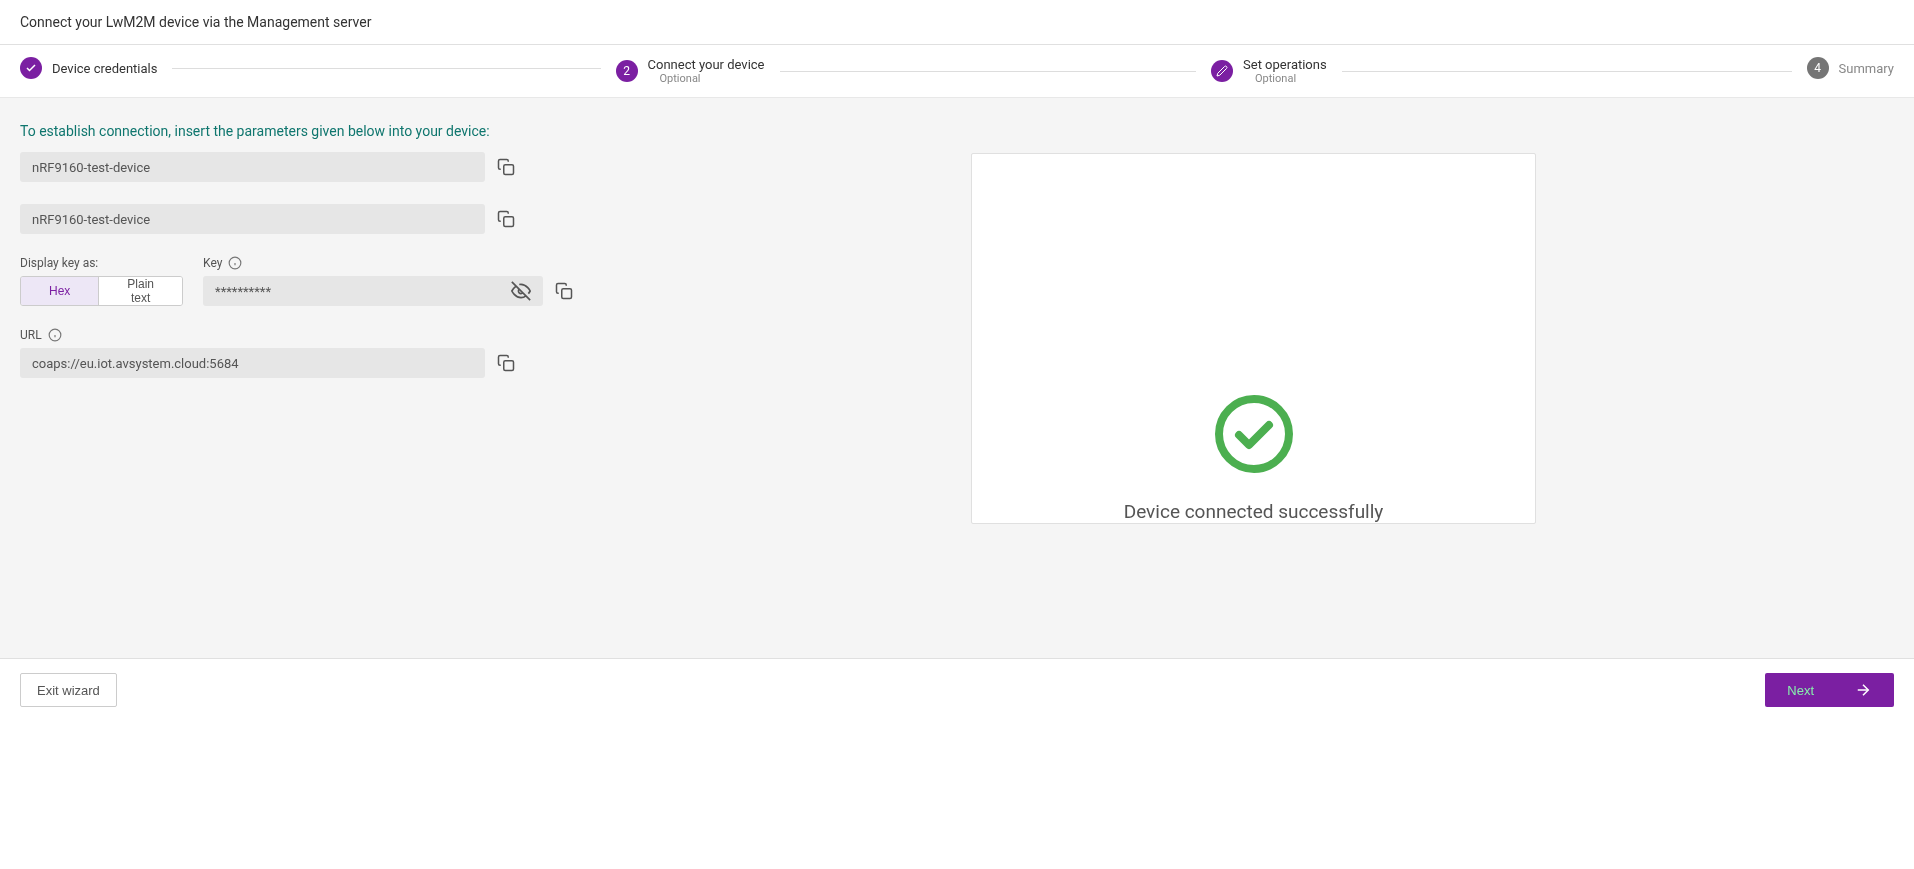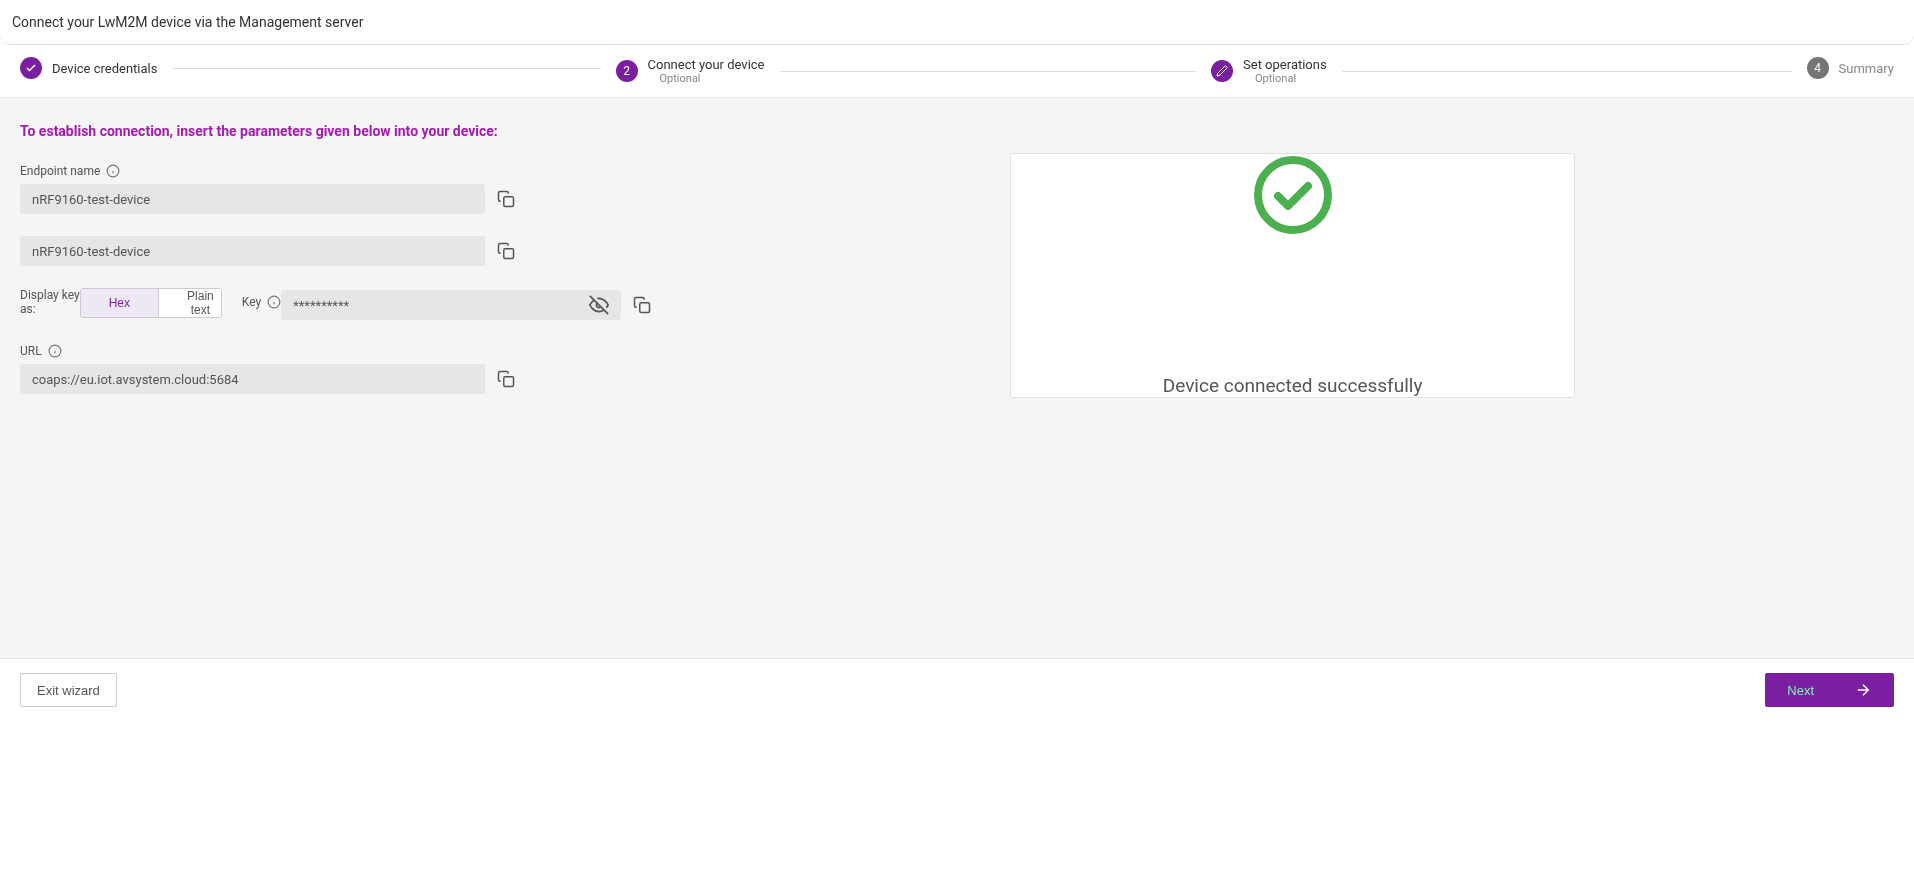--- a/index.html
+++ b/index.html
@@ -7,24 +7,23 @@
       margin: 0;
       padding: 0;
     }
     body {
       font-family: -apple-system, BlinkMacSystemFont, "Segoe UI", Roboto, Arial, sans-serif;
       background: #fff;
       color: #333;
       font-size: 14px;
     }
     .header {
-      padding: 14px 12px;
+      padding: 14px 20px;
       border-bottom: 1px solid #e0e0e0;
       background: #fff;
-      border-radius: 10px;
     }
     .header-title {
       font-size: 14px;
       color: #333;
       font-weight: 400;
     }
     .stepper {
       display: flex;
       align-items: flex-start;
       padding: 12px 20px;
@@ -87,23 +86,23 @@
       flex: 0 0 520px;
     }
     .right-panel {
       flex: 1;
       display: flex;
       justify-content: center;
       padding-top: 30px;
     }
     .instruction {
       font-size: 14px;
-      font-weight: 700;
-      color: #a21caf;
-      margin-bottom: 25px;
+      font-weight: 400;
+      color: #0f766e;
+      margin-bottom: 13px;
     }
     .field-group {
       margin-bottom: 22px;
     }
     .field-label {
       display: flex;
       align-items: center;
       font-size: 12px;
       color: #555;
       margin-bottom: 6px;
@@ -143,20 +142,21 @@
       color: #555;
       display: inline-flex;
     }
     .toggle-group {
       display: flex;
       align-items: center;
       gap: 20px;
     }
     .toggle-col {
       display: flex;
+      flex-direction: column;
     }
     .toggle-buttons {
       display: inline-flex;
       border: 1px solid #ccc;
       border-radius: 3px;
       overflow: hidden;
       height: 30px;
     }
     .toggle-btn {
       padding: 6px 28px;
@@ -174,25 +174,25 @@
       color: #7b1fa2;
     }
     .toggle-btn + .toggle-btn {
       border-left: 1px solid #ccc;
     }
     .success-card {
       background: #fff;
       border: 1px solid #e0e0e0;
       border-radius: 2px;
       width: 565px;
-      height: 245px;
+      height: 371px;
       display: flex;
       flex-direction: column;
       align-items: center;
-      justify-content: space-between;
+      justify-content: flex-end;
     }
     .success-circle {
       width: 82px;
       height: 82px;
       margin-bottom: 25px;
     }
     .success-text {
       font-size: 19px;
       color: #555;
     }
@@ -282,30 +282,20 @@
       <span class="step-label" style="color:#888">Summary</span>
     </div>
   </div>
 </div>
 
 <div class="content">
   <div class="left-panel">
     <div class="instruction">To establish connection, insert the parameters given below into your device:</div>
 
     <div class="field-group">
-      <div class="field-label">
-        <span>Endpoint name</span>
-        <span class="icon">
-          <svg width="14" height="14" viewBox="0 0 24 24" fill="none" stroke="#777" stroke-width="2">
-              <circle cx="12" cy="12" r="10"></circle>
-              <line x1="12" y1="16" x2="12" y2="12"></line>
-              <line x1="12" y1="8" x2="12.01" y2="8"></line>
-            </svg>
-        </span>
-      </div>
       <div class="field-row">
         <div class="field-input">
           <span>nRF9160-test-device</span>
         </div>
         <span class="copy-icon">
           <svg width="18" height="18" viewBox="0 0 24 24" fill="none" stroke="#555" stroke-width="2">
               <rect x="9" y="9" width="13" height="13" rx="2"></rect>
               <path d="M5 15H4a2 2 0 0 1-2-2V4a2 2 0 0 1 2-2h9a2 2 0 0 1 2 2v1"></path>
             </svg>
         </span>

